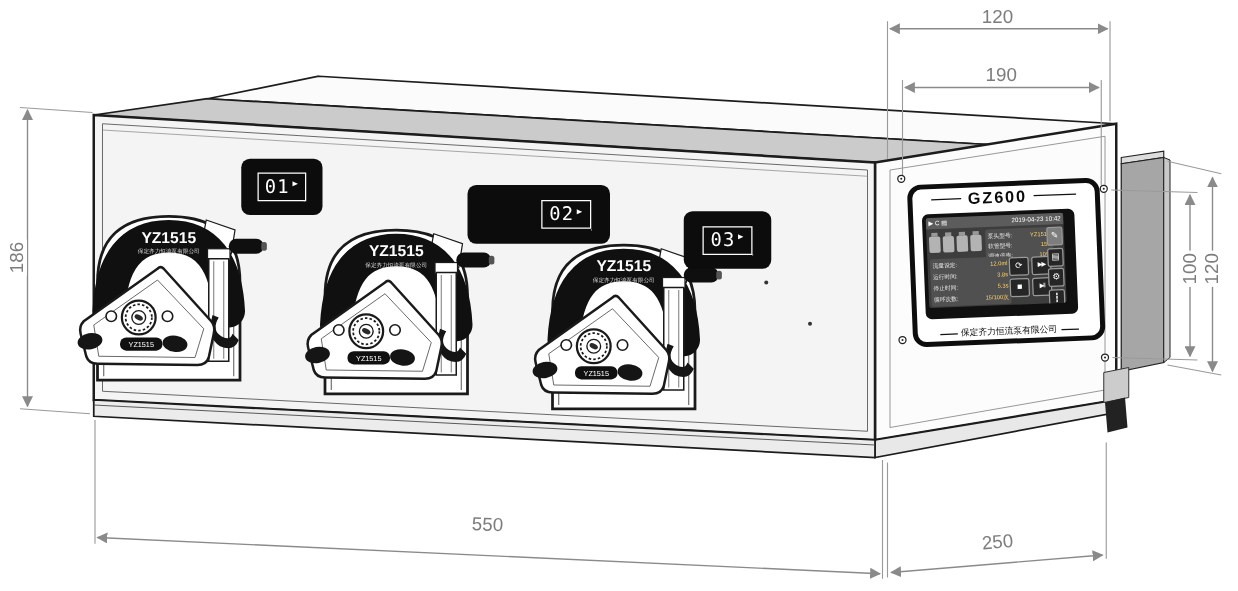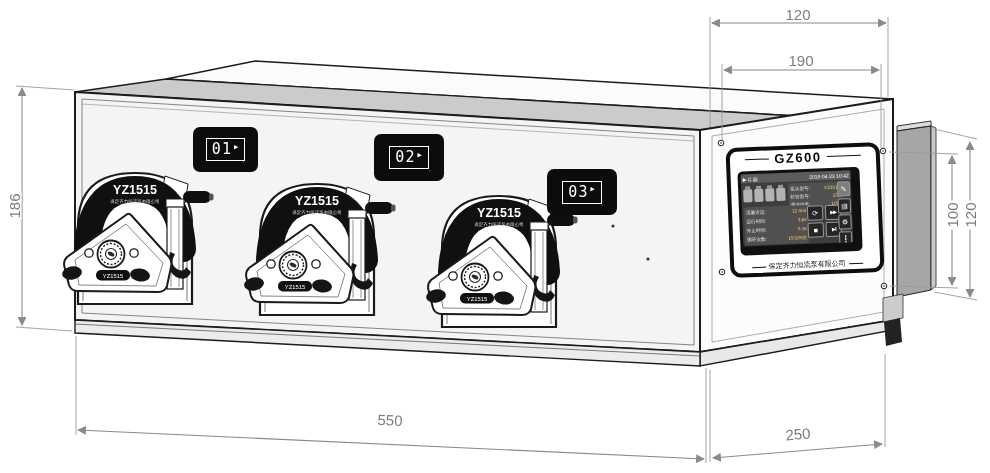--- a/index.html
+++ b/index.html
@@ -172,21 +172,21 @@
   <div class="dim-label" style="left:390px;top:420px;transform:translate(-50%,-50%) rotate(2.6deg);">550</div>
   <div class="dim-label" style="left:798px;top:434px;transform:translate(-50%,-50%) rotate(-4.8deg);">250</div>
 
   <div class="chan" style="left:193px;top:127px;width:65px;height:45px;">
     <span class="numbox">
         <span>01</span>
         <span class="tri">▶</span>
       </span>
     <span class="tick">,</span>
   </div>
-  <div class="chan" style="left:374px;top:134px;width:70px;height:47px;">
+  <div class="chan" style="left:374px;top:148px;width:70px;height:47px;padding-left:44px;">
     <span class="numbox">
         <span>02</span>
         <span class="tri">▶</span>
       </span>
     <span class="tick">,</span>
   </div>
   <div class="chan" style="left:547px;top:149px;width:70px;height:46px;margin-top:20px;">
     <span class="numbox">
         <span>03</span>
         <span class="tri">▶</span>

